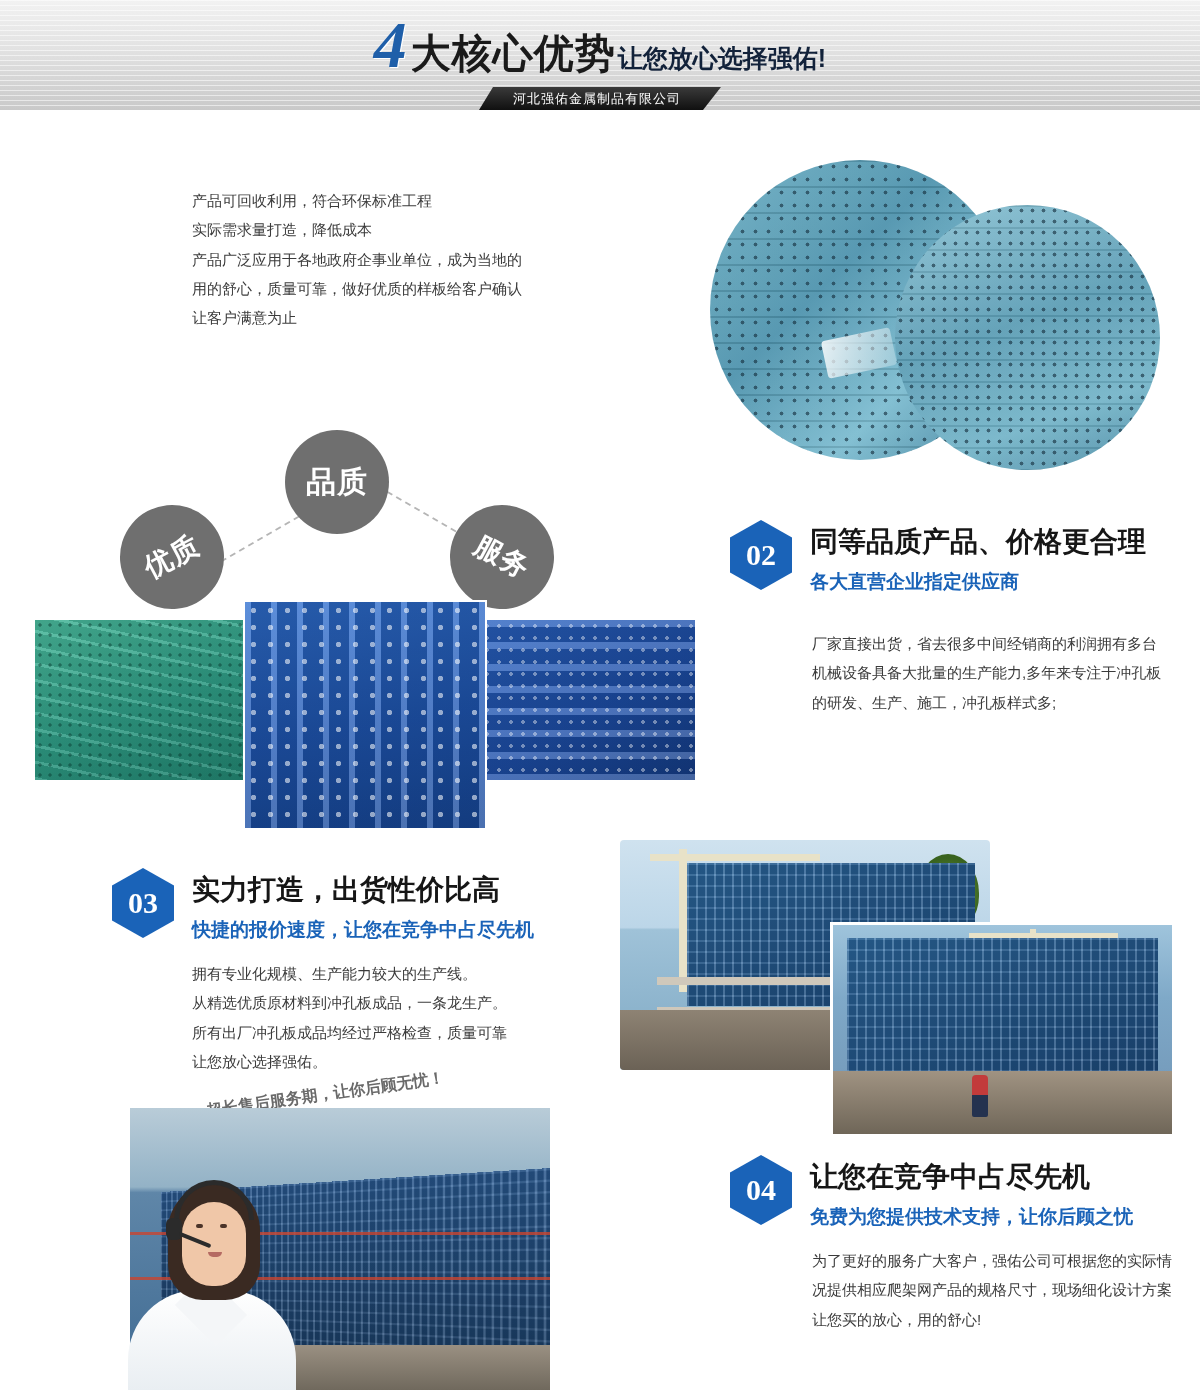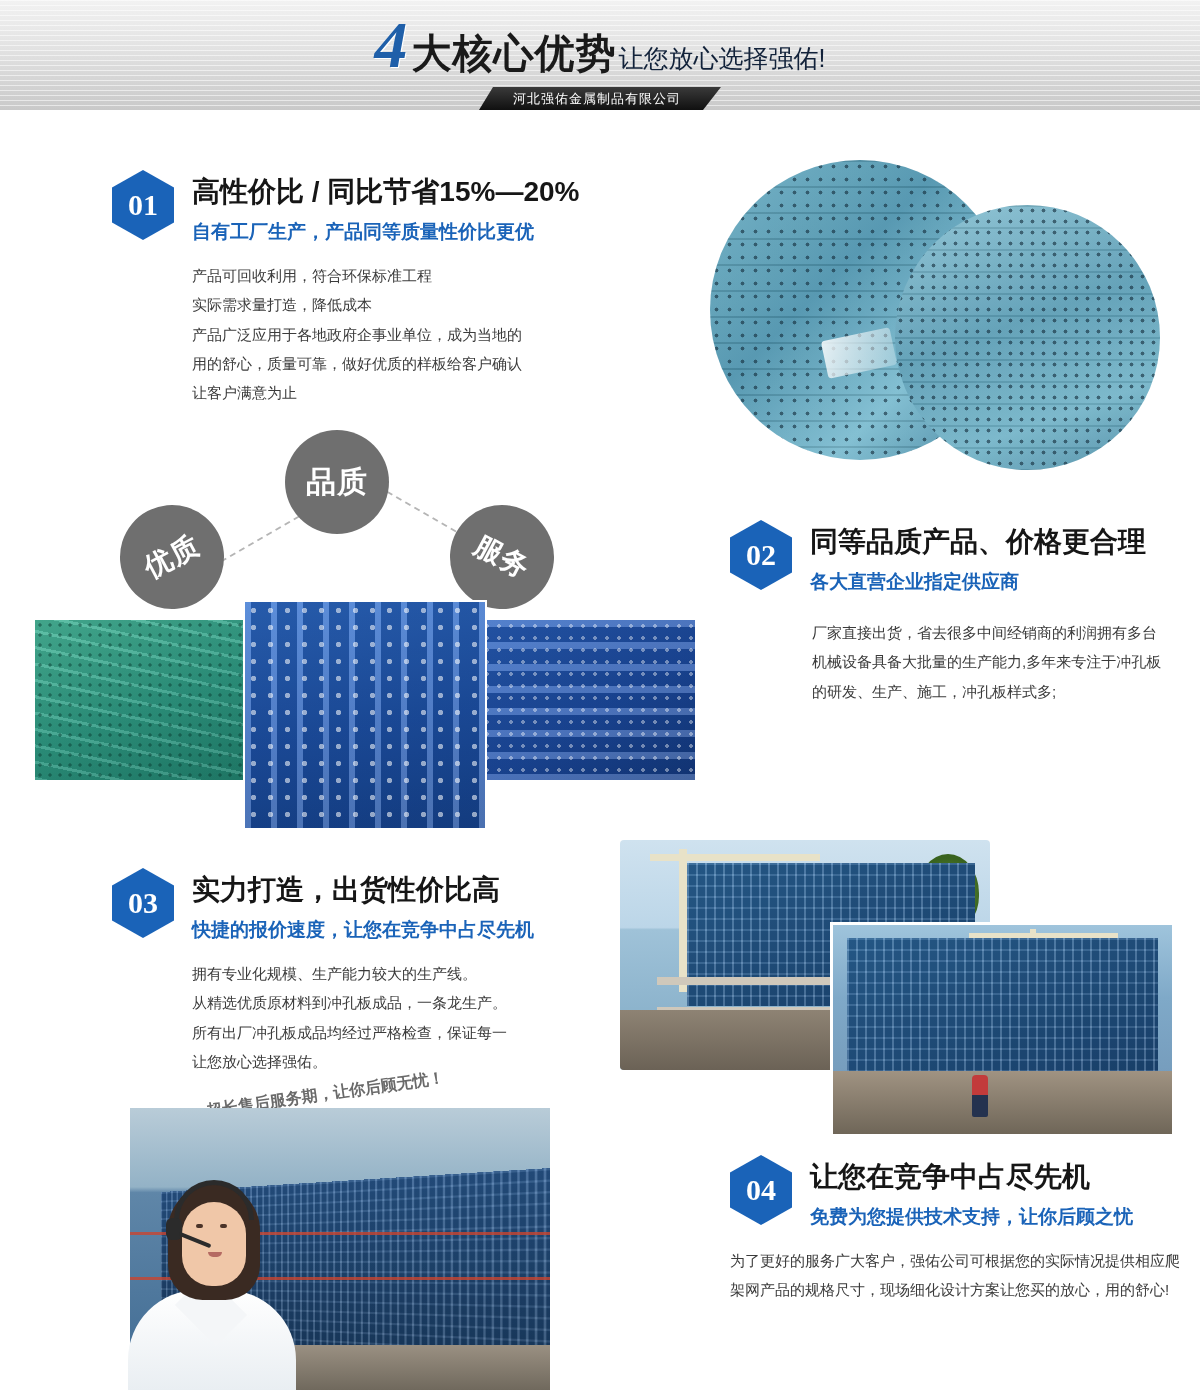--- a/index.html
+++ b/index.html
@@ -35,21 +35,21 @@
   .hdr-num {
     font-family: "Liberation Serif", serif;
     font-size: 66px; font-weight: bold; font-style: italic;
     color: #1f5fa9; line-height: 1; margin-right: 4px;
     text-shadow: 1px 1px 0 #ffffff;
   }
   .hdr-big {
     font-size: 40px; font-weight: bold; color: #1a1a1a; letter-spacing: 1px;
   }
   .hdr-sub {
-    font-size: 25px; font-weight: normal; color: #12223a; margin-left: 2px;
+    font-size: 25px; font-weight: bold; color: #12223a; margin-left: 2px;
   }
   .hdr-bar {
     position: relative; margin-top: 6px; height: 24px;
     background: linear-gradient(to bottom, #3a3a3a, #101010);
     display: flex; align-items: center; justify-content: center;
     padding: 0 40px 0 34px;
     clip-path: polygon(14px 0, 100% 0, calc(100% - 18px) 100%, 0 100%);
   }
   .hdr-bar span { color: #ffffff; font-size: 13px; letter-spacing: 1px; }
 
@@ -160,21 +160,21 @@
     background-image: radial-gradient(circle, rgba(255,255,255,0.40) 1.6px, rgba(0,0,0,0) 2.1px);
     background-size: 12px 12px;
   }
   .yellow-strip {
     position: absolute; left: 0; top: 0; width: 26px; height: 100%;
     background: linear-gradient(to bottom, #e8d84a, #c9b32c);
   }
 
   
   .s2 { position: absolute; left: 730px; top: 520px; width: 440px; }
-  .s2 .blk-body { margin-top: 23px; margin-left: 82px; }
+  .s2 .blk-body { margin-top: 34px; margin-left: 82px; }
   .s2 .blk-body p { white-space: normal; }
 
   
   .s3 { position: absolute; left: 112px; top: 868px; width: 540px; }
   .s3 .blk-body { margin-top: 16px; margin-left: 80px; }
 
   .s3-photos { position: absolute; left: 620px; top: 840px; width: 560px; height: 310px; }
   .cons-a {
     position: absolute; left: 0; top: 0; width: 370px; height: 230px;
     border-radius: 4px; overflow: hidden;
@@ -214,21 +214,21 @@
     position: absolute; right: 3%; top: 6%; width: 62px; height: 78px;
     background: radial-gradient(circle at 50% 50%, #6f9b3f, #39631f 70%);
     border-radius: 50% 50% 46% 46%;
   }
   .slab { position: absolute; background: #cfc8bb; }
   .slab-1 { left: 10%; bottom: 24%; width: 66%; height: 8px; }
   .slab-2 { left: 10%; bottom: 37%; width: 66%; height: 8px; }
 
   
   .s4 { position: absolute; left: 730px; top: 1155px; width: 450px; }
-  .s4 .blk-body { margin-top: 16px; }
+  .s4 .blk-body { margin-top: 16px; margin-left: 82px; }
   .s4 .blk-body p { white-space: normal; }
 
   
   .service { position: absolute; left: 120px; top: 1108px; width: 430px; height: 282px; }
   .svc-img {
     position: absolute; left: 10px; top: 0; width: 420px; height: 282px;
     overflow: hidden;
     background: linear-gradient(to bottom, #b9ccd8 0%, #93b2c6 28%, #5f86a8 30%, #3f6a92 100%);
   }
   .svc-fence {
@@ -305,27 +305,20 @@
         <span class="hdr-big">大核心优势</span>
         <span class="hdr-sub">让您放心选择强佑!</span>
       </div>
       <div class="hdr-bar">
         <span>河北强佑金属制品有限公司</span>
       </div>
     </div>
   </div>
 
   <div class="s1">
-    <div class="blk-head">
-      <div class="hex">01</div>
-      <div class="blk-titles">
-        <div class="blk-title">高性价比 / 同比节省15%—20%</div>
-        <div class="blk-sub">自有工厂生产，产品同等质量性价比更优</div>
-      </div>
-    </div>
     <div class="blk-body">
       <p>产品可回收利用，符合环保标准工程</p>
       <p>实际需求量打造，降低成本</p>
       <p>产品广泛应用于各地政府企事业单位，成为当地的</p>
       <p>用的舒心，质量可靠，做好优质的样板给客户确认</p>
       <p>让客户满意为止</p>
     </div>
   </div>
 
   <div class="s1-photos">
@@ -383,21 +376,21 @@
     <div class="blk-head">
       <div class="hex">03</div>
       <div class="blk-titles">
         <div class="blk-title">实力打造，出货性价比高</div>
         <div class="blk-sub">快捷的报价速度，让您在竞争中占尽先机</div>
       </div>
     </div>
     <div class="blk-body">
       <p>拥有专业化规模、生产能力较大的生产线。</p>
       <p>从精选优质原材料到冲孔板成品，一条龙生产。</p>
-      <p>所有出厂冲孔板成品均经过严格检查，保证每一</p>
+      <p>所有出厂冲孔板成品均经过严格检查，质量可靠</p>
       <p>让您放心选择强佑。</p>
     </div>
   </div>
 
   <div class="s3-photos">
     <div class="cons-a">
       <div class="crane crane-mast"></div>
       <div class="crane crane-jib"></div>
       <div class="tree"></div>
       <div class="bldg-mesh"></div>

